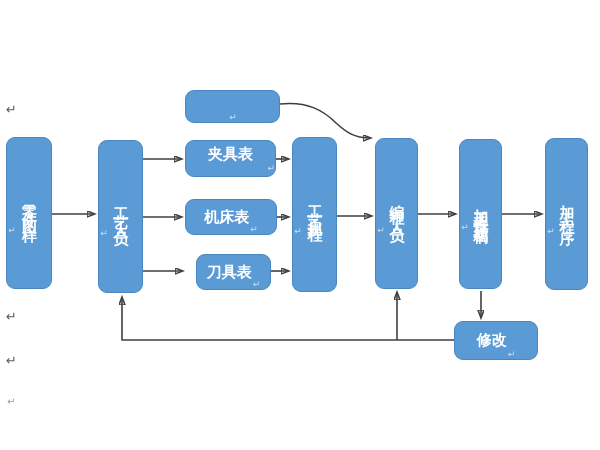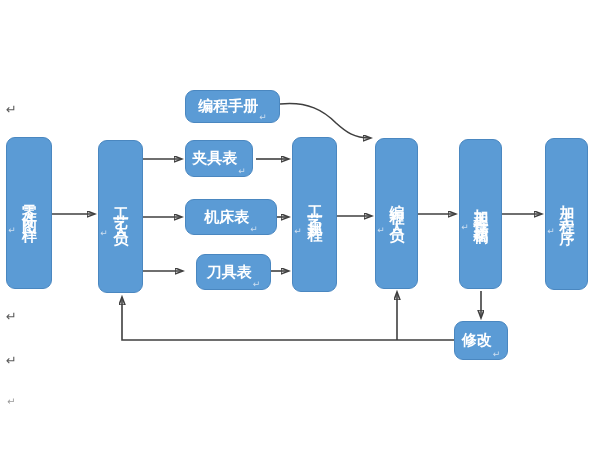--- a/index.html
+++ b/index.html
@@ -64,25 +64,24 @@
     <span>零件图样</span>
       <span class="pmark">↵</span>
   </div>
 
   <div class="node v" style="left:98px;top:140px;width:45px;height:153px;">
     <span>工艺人员</span>
       <span class="pmark">↵</span>
   </div>
 
   <div class="node h" style="left:185px;top:90px;width:95px;height:33px;">
-    <span>编程手册</span>
       <span class="pmark">↵</span>
   </div>
 
-  <div class="node h" style="left:185px;top:140px;width:68px;height:37px;">
+  <div class="node h" style="left:185px;top:140px;width:91px;height:37px;flex-direction:column;">
     <span>夹具表</span>
       <span class="pmark">↵</span>
   </div>
 
   <div class="node h" style="left:185px;top:199px;width:92px;height:36px;">
     <span>机床表</span>
       <span class="pmark">↵</span>
   </div>
 
   <div class="node h" style="left:196px;top:254px;width:75px;height:36px;">
@@ -103,18 +102,18 @@
   <div class="node v v6" style="left:459px;top:139px;width:43px;height:150px;">
     <span>加工程序初稿</span>
       <span class="pmark">↵</span>
   </div>
 
   <div class="node v" style="left:545px;top:138px;width:43px;height:152px;">
     <span>加工程序</span>
       <span class="pmark">↵</span>
   </div>
 
-  <div class="node h" style="left:454px;top:321px;width:54px;height:39px;">
+  <div class="node h" style="left:454px;top:321px;width:84px;height:39px;">
     <span>修改</span>
       <span class="pmark">↵</span>
   </div>
 
 </div>
 
 </body></html>

